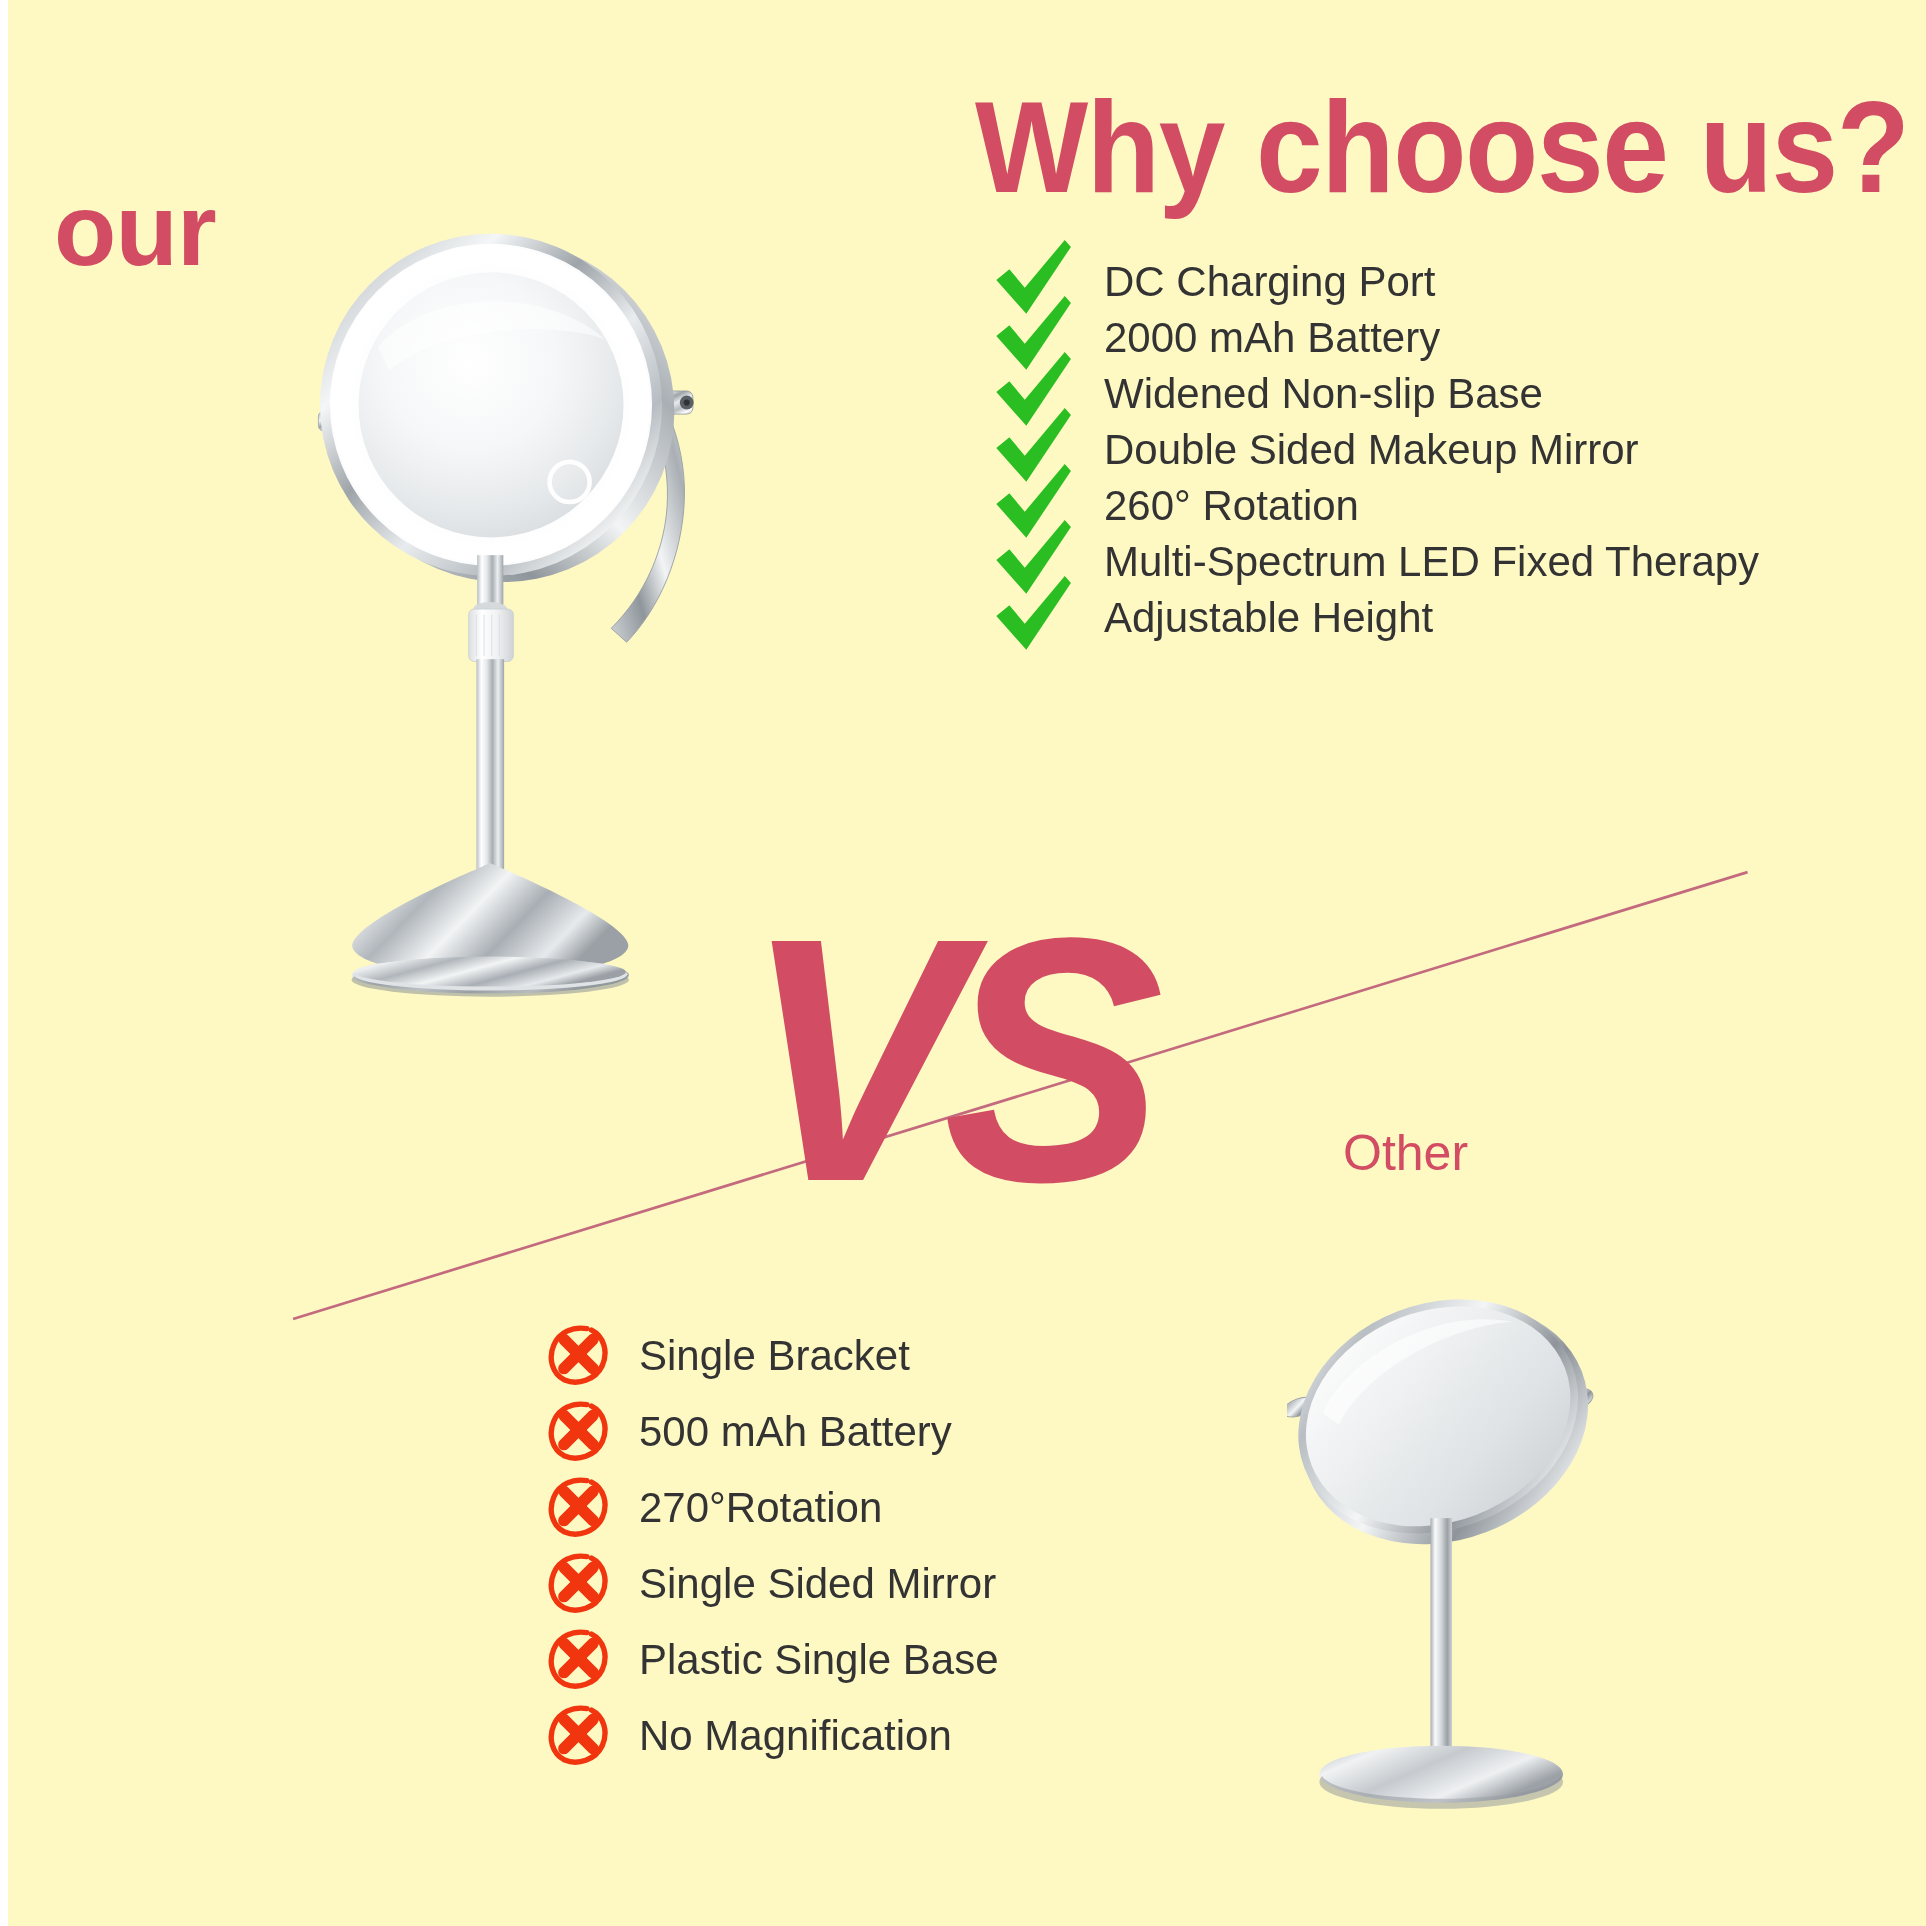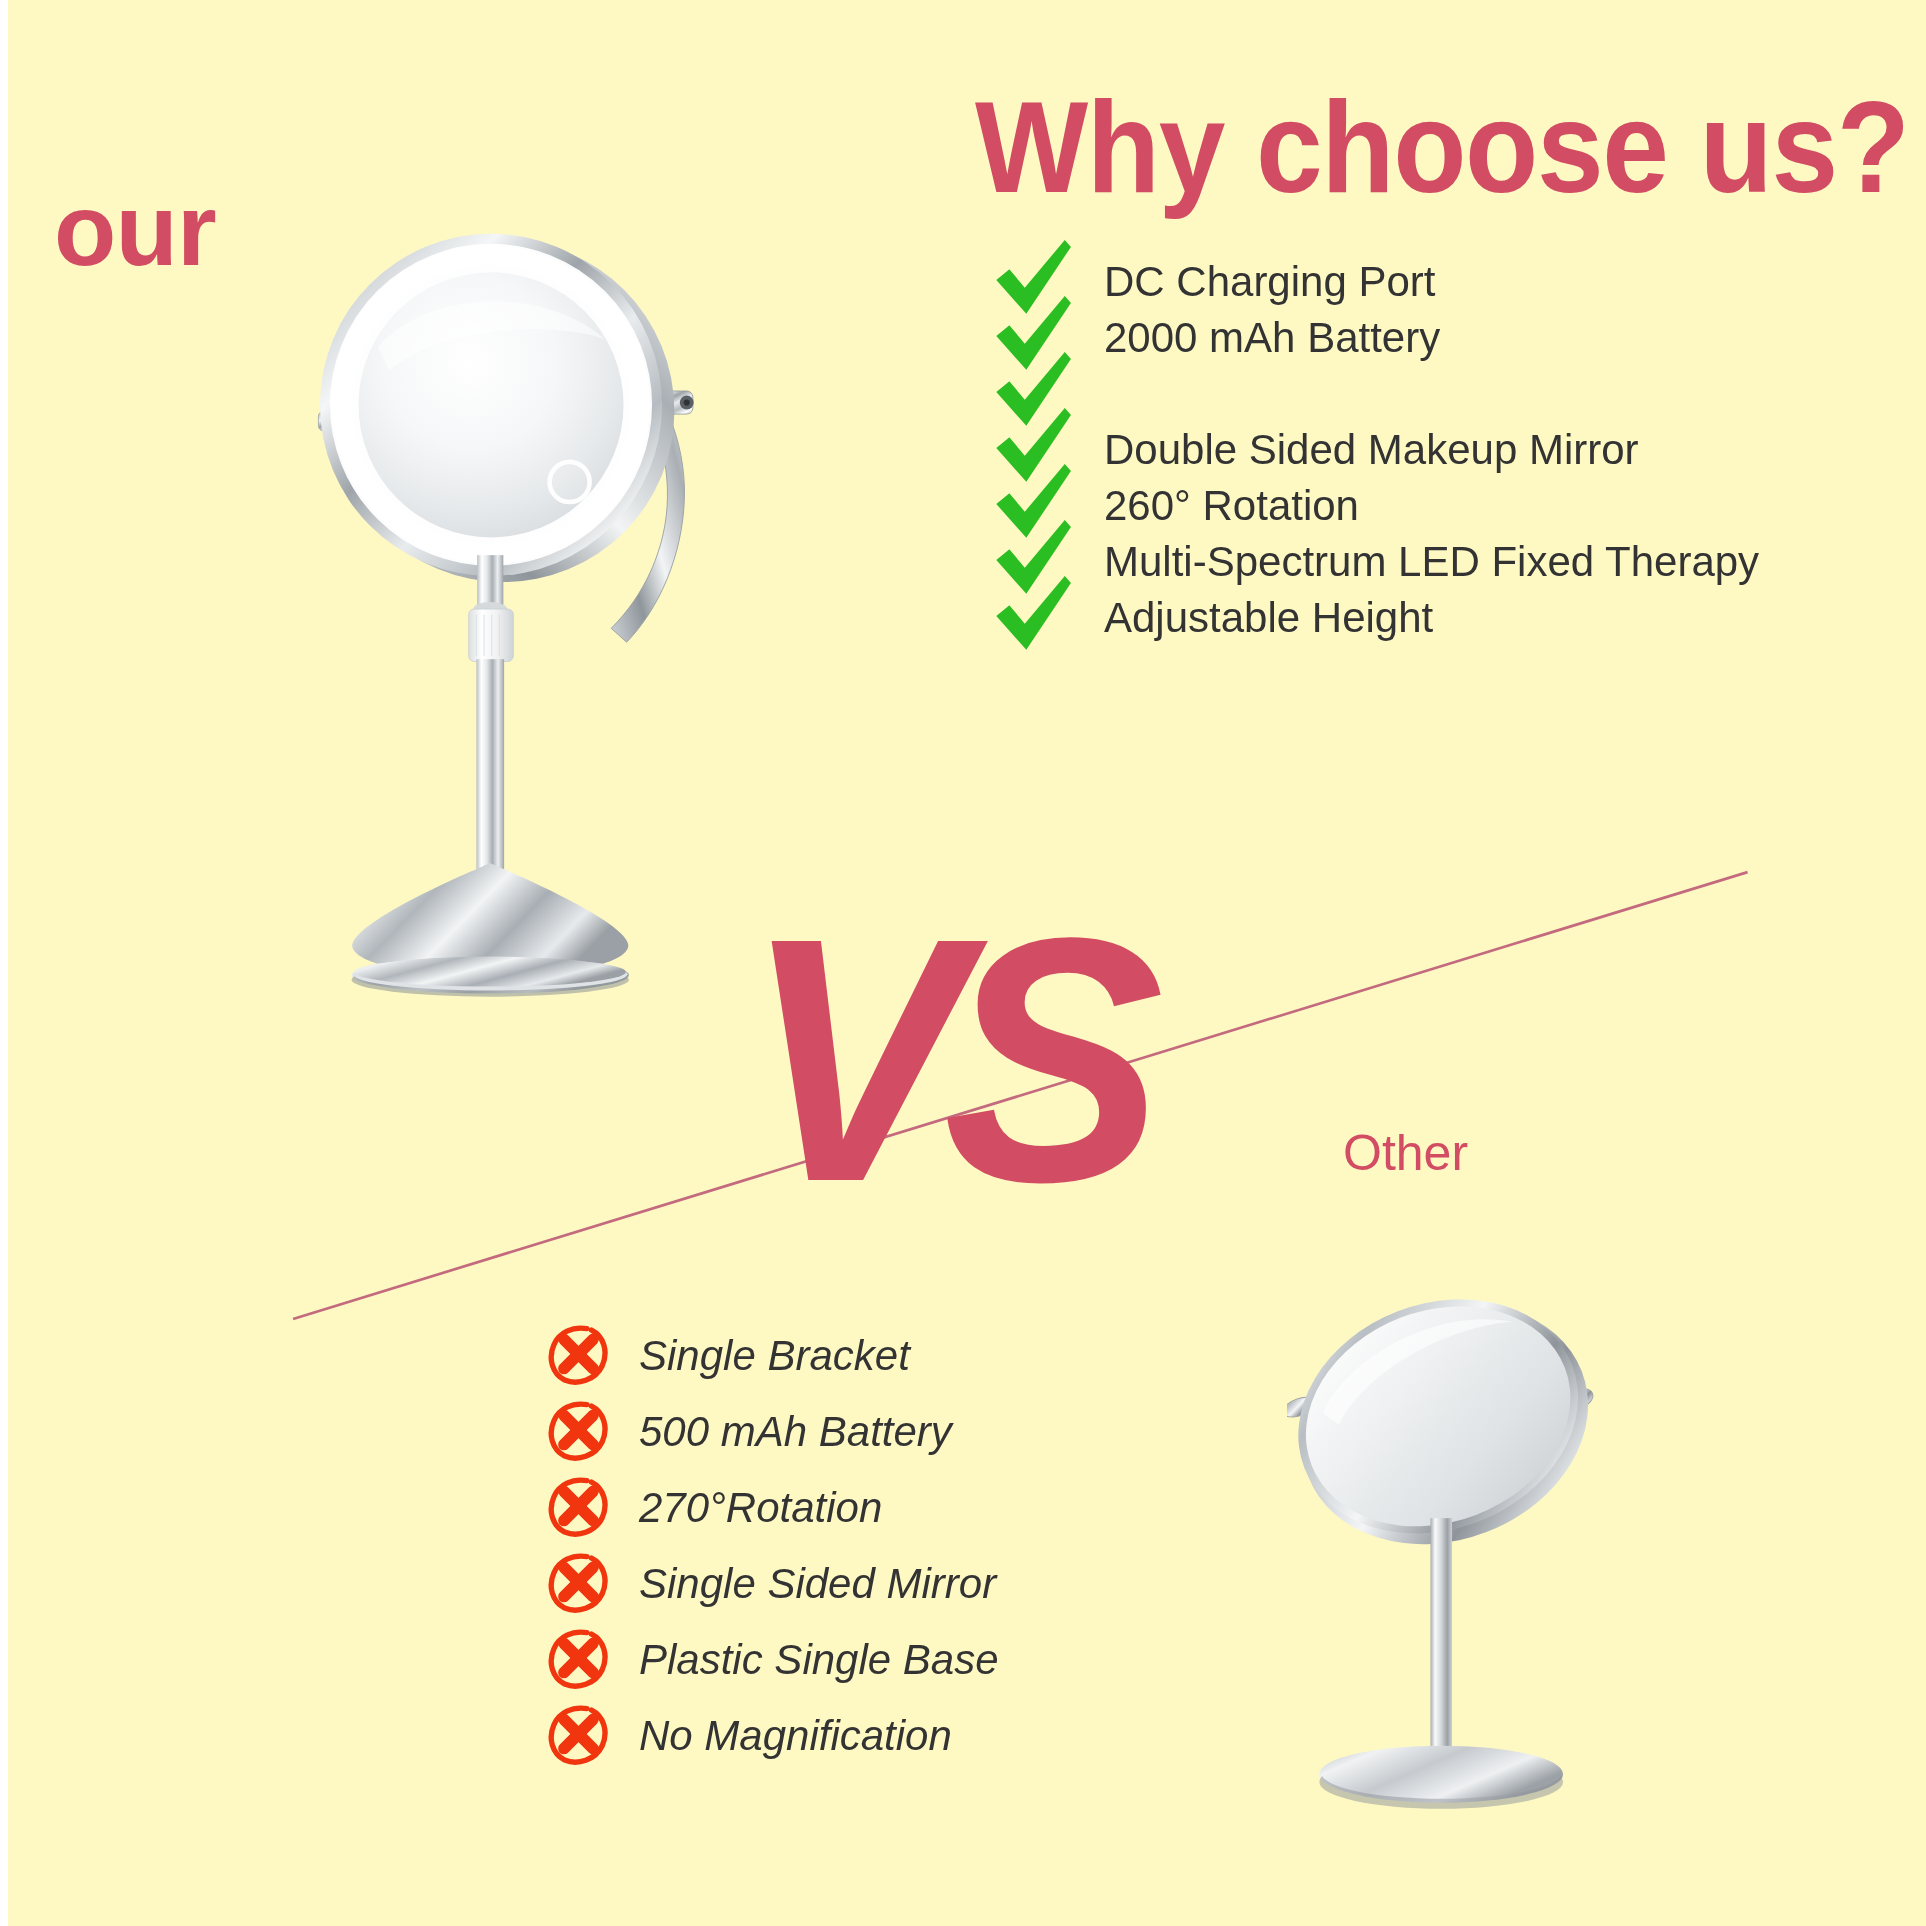--- a/index.html
+++ b/index.html
@@ -50,21 +50,21 @@
   .pro-row .tick svg{position:absolute;left:0;top:-14px;}
   .pro-row .ptext{
     font-family:"Liberation Sans Narrow","Liberation Sans",sans-serif;
     font-size:42px;color:#333333;font-weight:normal;
     letter-spacing:0px;white-space:nowrap;line-height:1;
     transform:scaleX(1.0);transform-origin:left center;
   }
 
   
   .cons{position:absolute;left:539px;top:1318px;width:693px;}
-  .con-row{position:relative;height:76px;display:flex;align-items:center;font-style:italic;}
+  .con-row{position:relative;height:76px;display:flex;align-items:center;}
   .con-row .xmark{width:92px;flex:0 0 92px;height:76px;position:relative;}
   .con-row .xmark svg{position:absolute;left:0;top:6.2px;}
   .con-row .ctext{
     font-family:"Liberation Sans Narrow","Liberation Sans",sans-serif;
     font-size:42px;color:#333333;font-weight:normal;
     letter-spacing:0px;white-space:nowrap;line-height:1;
   }
 
   
   .prod-our{position:absolute;left:304px;top:166px;width:432px;height:863px;}
@@ -264,20 +264,21 @@
       </span>
       <span class="ptext">2000 mAh Battery</span>
     </div>
 
     <div class="pro-row">
       <span class="tick">
         <svg width="80" height="80" viewBox="0 0 104 104">
           <path d="M3 52 L20 38 L40 62 L92 0 L100 9 L42 96 Z" fill="#2BBE22"></path>
         </svg>
       </span>
+      <span class="ptext">Widened Non-slip Base</span>
     </div>
 
     <div class="pro-row">
       <span class="tick">
         <svg width="80" height="80" viewBox="0 0 104 104">
           <path d="M3 52 L20 38 L40 62 L92 0 L100 9 L42 96 Z" fill="#2BBE22"></path>
         </svg>
       </span>
       <span class="ptext">Double Sided Makeup Mirror</span>
     </div>

